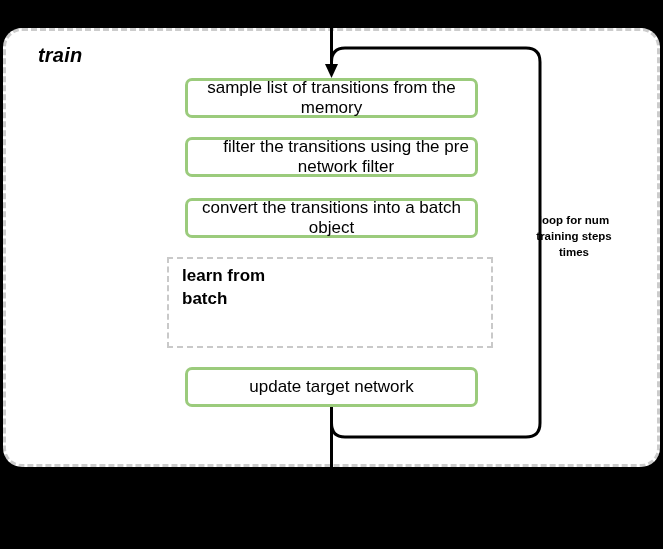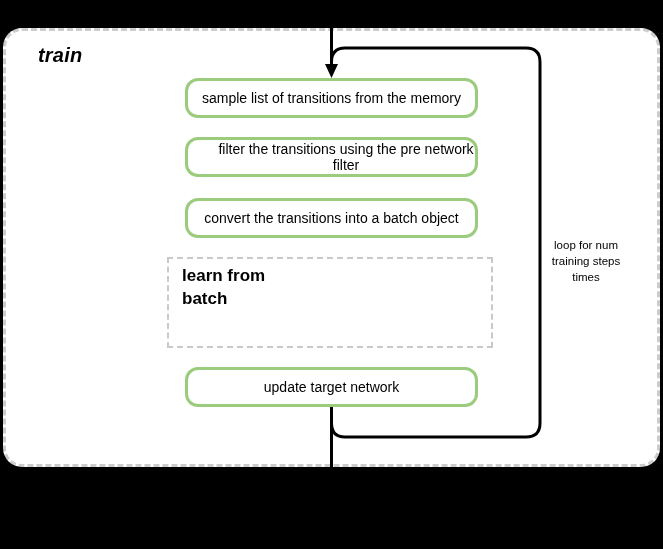--- a/index.html
+++ b/index.html
@@ -45,26 +45,26 @@
     pointer-events: none;
   }
   .node {
     position: absolute;
     left: 185px;
     width: 293px;
     height: 40px;
     box-sizing: border-box;
     background: #ffffff;
     border: 3px solid #9bcb7c;
-    border-radius: 13px;
+    border-radius: 7px;
     display: flex;
     align-items: center;
     justify-content: center;
     text-align: center;
-    font-size: 14px;
+    font-size: 17px;
     color: #000000;
   }
   .node-1 { top: 78px; }
   .node-2 { top: 137px; padding-left: 29px; }
   .node-3 { top: 198px; }
   .node-update { top: 367px; }
   .subprocess {
     position: absolute;
     left: 167px;
     top: 257px;
@@ -75,30 +75,29 @@
     border: 2px dashed #c9c9c9;
     padding: 6px 13px;
     font-size: 17px;
     font-weight: bold;
     line-height: 1.35;
     color: #000000;
     white-space: pre-line;
   }
   .loop-annotation {
     position: absolute;
-    left: 541px;
+    left: 529px;
     top: 212px;
     width: 90px;
     text-align: center;
     font-size: 11.5px;
-    font-weight: normal;
+    font-weight: bold;
     line-height: 1.4;
     color: #000000;
     white-space: pre-line;
-    margin-top: 25px;
   }
 </style>
 </head>
 <body>
 
 <div class="stage">
 
   <div class="panel"></div>
 
   <div class="group-title">train</div>

